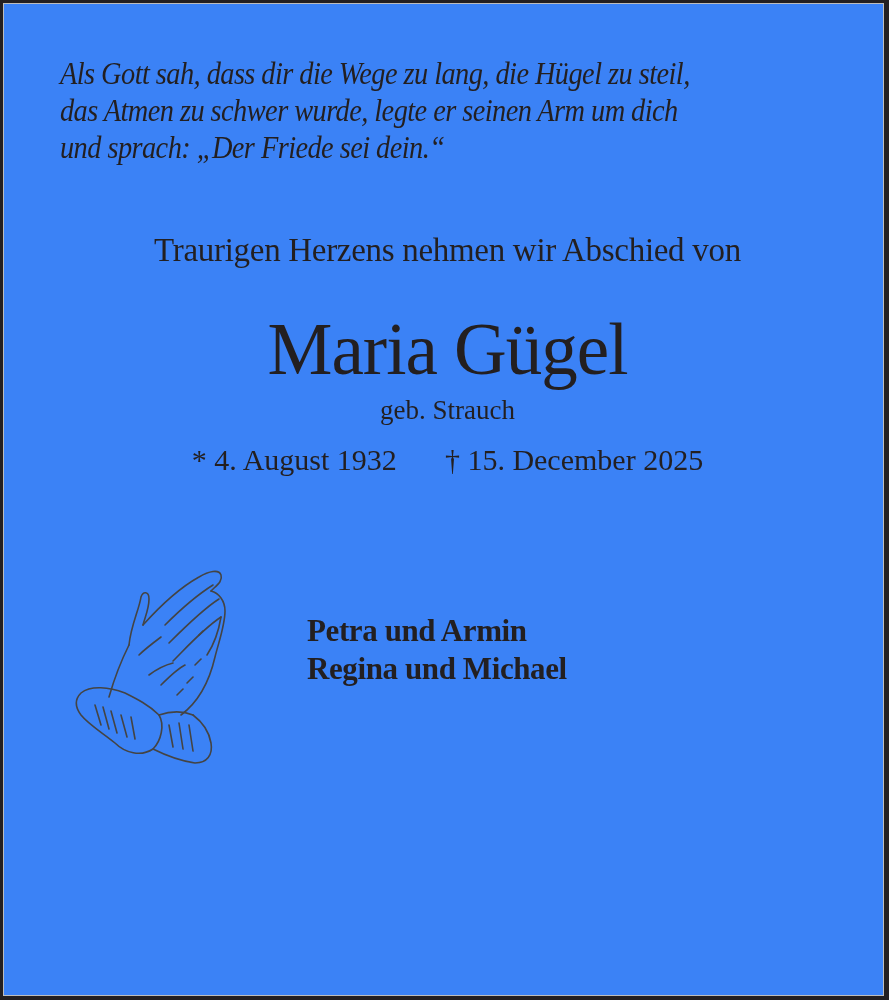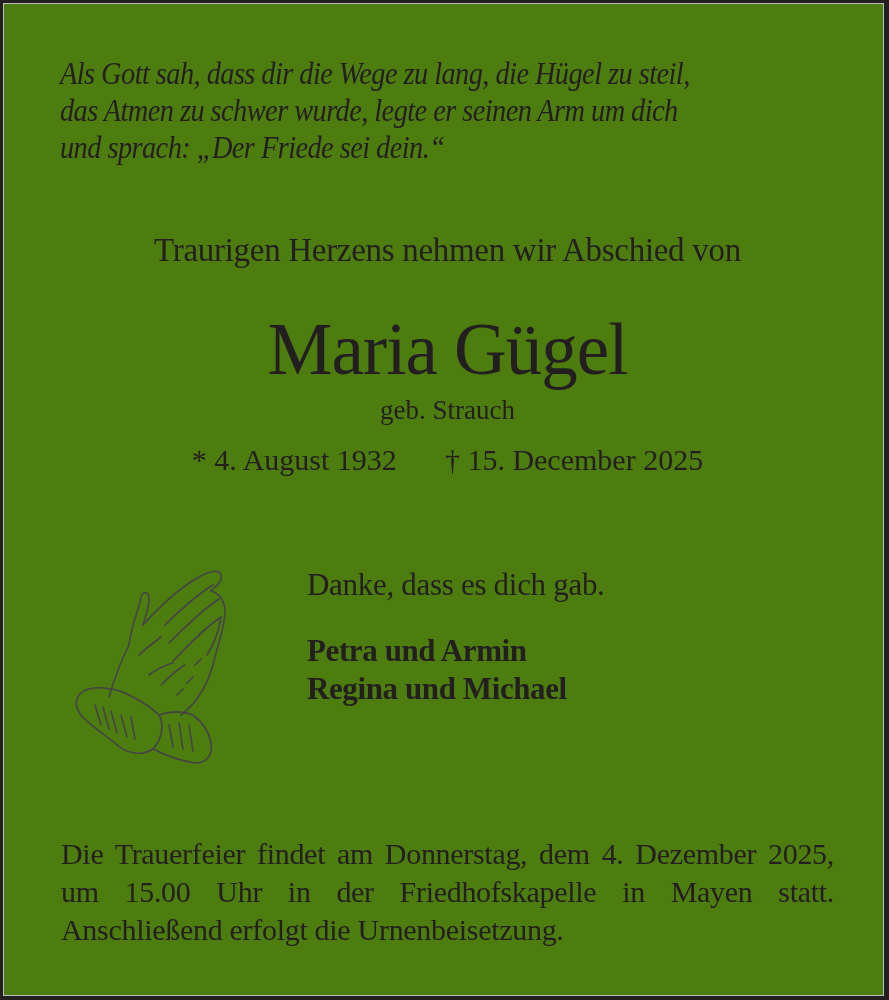--- a/index.html
+++ b/index.html
@@ -14,21 +14,21 @@
       overflow: hidden;
       font-family: "Liberation Serif", "DejaVu Serif", serif;
       color: #231f20;
     }
     .frame {
       position: absolute;
       left: 3px;
       top: 3px;
       width: 881px;
       height: 993px;
-      background: #4d7c0f;
+      background: #3b82f6;
       box-shadow: inset 0 0 0 1px #bdbdbd;
     }
     .poem {
       position: absolute;
       left: 57px;
       top: 53px;
       width: 780px;
       font-style: italic;
       font-size: 30.5px;
       line-height: 37px;
@@ -92,21 +92,20 @@
       letter-spacing: -0.3px;
     }
     .family {
       position: absolute;
       left: 304px;
       top: 609px;
       font-size: 31px;
       line-height: 38px;
       font-weight: bold;
       letter-spacing: -0.4px;
-      margin-top: 20px;
     }
     .family div { white-space: nowrap; }
     .ceremony {
       position: absolute;
       left: 58px;
       top: 832px;
       width: 773px;
       font-size: 30px;
       line-height: 38px;
       letter-spacing: -0.3px;
@@ -165,22 +164,20 @@
       <path d="M110 158 L114 184"></path>
       <path d="M120 160 L124 186"></path>
 
       <path d="M130 70 l4 -4"></path>
       <path d="M126 100 l6 -6"></path>
       <path d="M118 118 l6 -6"></path>
       <path d="M108 130 l6 -6"></path>
     </svg>
   </div>
 
-  <div class="thanks">Danke, dass es dich gab.</div>
 
   <div class="family">
     <div>Petra und Armin</div>
     <div>Regina und Michael</div>
   </div>
 
-  <div class="ceremony">Die Trauerfeier findet am Donnerstag, dem 4. Dezember 2025, um 15.00 Uhr in der Friedhofskapelle in Mayen statt. Anschließend erfolgt die Urnenbeisetzung.</div>
 
 </div>
 
 </body></html>

